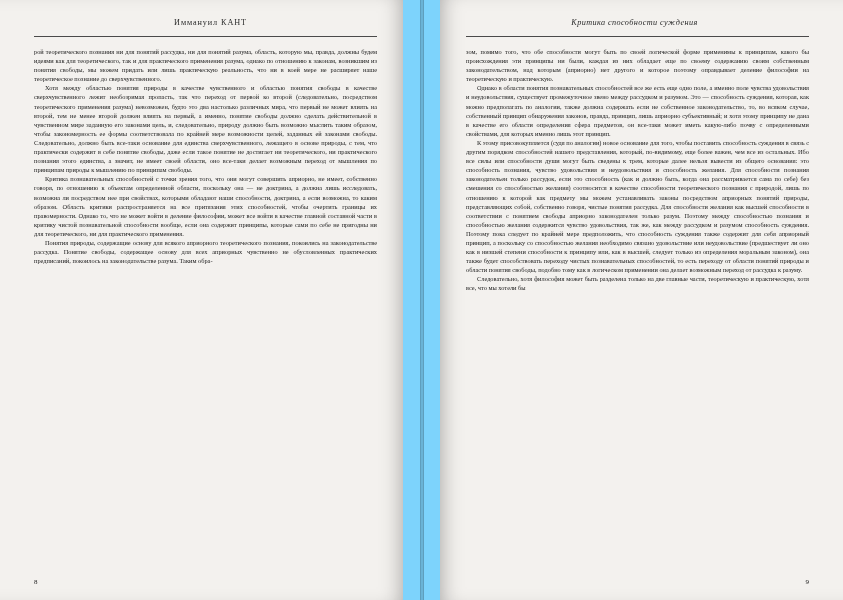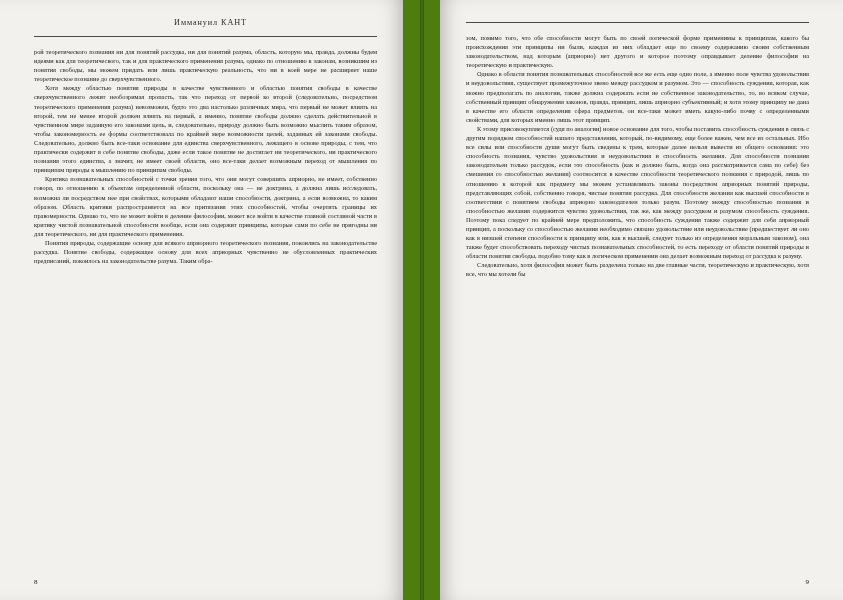--- a/index.html
+++ b/index.html
@@ -11,21 +11,21 @@
     width: 843px;
     height: 600px;
     overflow: hidden;
     font-family: "Liberation Serif", serif;
   }
   .spread {
     position: relative;
     width: 843px;
     height: 600px;
     display: flex;
-    background: #4d7c0f;
+    background: #7dd3fc;
     gap: 37px;
   }
   .page {
     position: relative;
     width: 421.5px;
     height: 600px;
     background: #f3f1ee;
     box-sizing: border-box;
   }
   .page.left {
@@ -114,20 +114,21 @@
       <p>Хотя между областью понятия природы в качестве чувственного и областью понятия свободы в качестве сверхчувственного лежит необозримая пропасть, так что переход от первой ко второй (следовательно, посредством теоретического применения разума) невозможен, будто это два настолько различных мира, что первый не может влиять на второй, тем не менее второй должен влиять на первый, а именно, понятие свободы должно сделать действительной в чувственном мире заданную его законами цель, и, следовательно, природу должно быть возможно мыслить таким образом, чтобы закономерность ее формы соответствовала по крайней мере возможности целей, заданных ей законами свободы. Следовательно, должно быть все-таки основание для единства сверхчувственного, лежащего в основе природы, с тем, что практически содержит в себе понятие свободы, даже если такое понятие не достигает ни теоретического, ни практического познания этого единства, а значит, не имеет своей области, оно все-таки делает возможным переход от мышления по принципам природы к мышлению по принципам свободы.</p>
       <p>Критика познавательных способностей с точки зрения того, что они могут совершить априорно, не имеет, собственно говоря, по отношению к объектам определенной области, поскольку она — не доктрина, а должна лишь исследовать, возможна ли посредством нее при свойствах, которыми обладают наши способности, доктрина, а если возможна, то каким образом. Область критики распространяется на все притязания этих способностей, чтобы очертить границы их правомерности. Однако то, что не может войти в деление философии, может все войти в качестве главной составной части в критику чистой познавательной способности вообще, если она содержит принципы, которые сами по себе не пригодны ни для теоретического, ни для практического применения.</p>
       <p>Понятия природы, содержащие основу для всякого априорного теоретического познания, покоились на законодательстве рассудка. Понятие свободы, содержащее основу для всех априорных чувственно не обусловленных практических предписаний, покоилось на законодательстве разума. Таким обра-</p>
     </div>
     <div class="folio left">8</div>
   </div>
 
   <div class="gutter"></div>
 
   <div class="page right">
+    <div class="running-head right">Критика способности суждения</div>
     <div class="rule"></div>
     <div class="page-body col">
       <p class="noindent">зом, помимо того, что обе способности могут быть по своей логической форме применимы к принципам, какого бы происхождения эти принципы ни были, каждая из них обладает еще по своему содержанию своим собственным законодательством, над которым (априорно) нет другого и которое поэтому оправдывает деление философии на теоретическую и практическую.</p>
       <p>Однако в области понятия познавательных способностей все же есть еще одно поле, а именно поле чувства удовольствия и неудовольствия, существует промежуточное звено между рассудком и разумом. Это — способность суждения, которая, как можно предполагать по аналогии, также должна содержать если не собственное законодательство, то, во всяком случае, собственный принцип обнаружения законов, правда, принцип, лишь априорно субъективный; и хотя этому принципу не дана в качестве его области определения сфера предметов, он все-таки может иметь какую-либо почву с определенными свойствами, для которых именно лишь этот принцип.</p>
       <p>К этому присовокупляется (судя по аналогии) новое основание для того, чтобы поставить способность суждения в связь с другим порядком способностей нашего представления, который, по-видимому, еще более важен, чем все из остальных. Ибо все силы или способности души могут быть сведены к трем, которые далее нельзя вывести из общего основания: это способность познания, чувство удовольствия и неудовольствия и способность желания. Для способности познания законодательен только рассудок, если это способность (как и должно быть, когда она рассматривается сама по себе) без смешения со способностью желания) соотносится в качестве способности теоретического познания с природой, лишь по отношению к которой как предмету мы можем устанавливать законы посредством априорных понятий природы, представляющих собой, собственно говоря, чистые понятия рассудка. Для способности желания как высшей способности в соответствии с понятием свободы априорно законодателен только разум. Поэтому между способностью познания и способностью желания содержится чувство удовольствия, так же, как между рассудком и разумом способность суждения. Поэтому пока следует по крайней мере предположить, что способность суждения также содержит для себя априорный принцип, а поскольку со способностью желания необходимо связано удовольствие или неудовольствие (предшествует ли оно как в низшей степени способности к принципу или, как в высшей, следует только из определения моральным законом), она также будет способствовать переходу чистых познавательных способностей, то есть переходу от области понятий природы и области понятия свободы, подобно тому как в логическом применении она делает возможным переход от рассудка к разуму.</p>
       <p>Следовательно, хотя философия может быть разделена только на две главные части, теоретическую и практическую, хотя все, что мы хотели бы</p>
     </div>
     <div class="folio right">9</div>
   </div>
 

